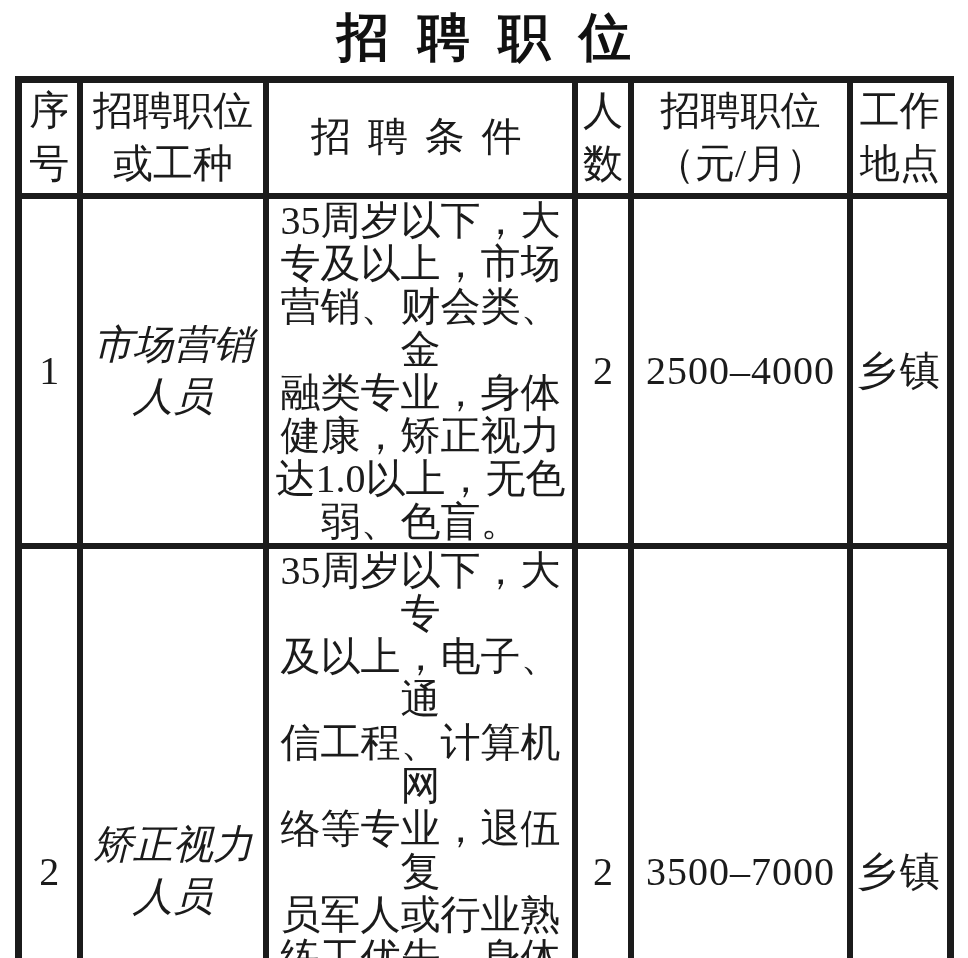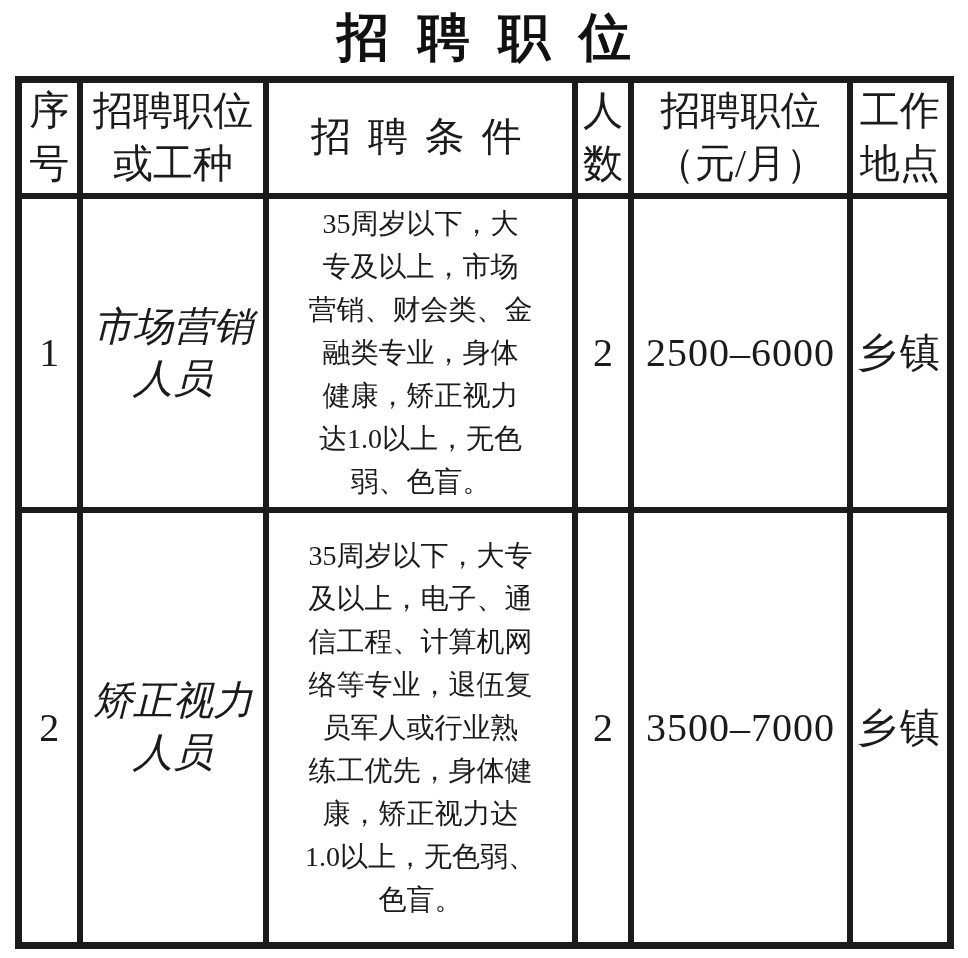--- a/index.html
+++ b/index.html
@@ -62,21 +62,21 @@
   tr.row-1 { height: 314px; }
   tr.row-2 { height: 436px; }
   td.c-index, td.c-count { font-size: 40px; }
   td.c-position {
     font-size: 40px;
     line-height: 1.3;
     white-space: pre-line;
     font-style: italic;
   }
   td.c-conditions {
-    font-size: 28px;
+    font-size: 40px;
     line-height: 43px;
     white-space: pre-line;
     padding: 2px 4px;
   }
   td.c-salary { font-size: 40px; letter-spacing: 1px; }
   td.c-location { font-size: 40px; letter-spacing: 3px; font-family: Liberation Mono, monospace; }
 </style>
 </head>
 <body>
 
@@ -115,21 +115,21 @@
         <td class="c-position">市场营销
 人员</td>
         <td class="c-conditions">35周岁以下，大
 专及以上，市场
 营销、财会类、金
 融类专业，身体
 健康，矫正视力
 达1.0以上，无色
 弱、色盲。</td>
         <td class="c-count">2</td>
-        <td class="c-salary">2500–6000</td>
+        <td class="c-salary">2500–4000</td>
         <td class="c-location">乡镇</td>
       </tr>
 
       <tr class="row-2">
         <td class="c-index">2</td>
         <td class="c-position">矫正视力
 人员</td>
         <td class="c-conditions">35周岁以下，大专
 及以上，电子、通
 信工程、计算机网

